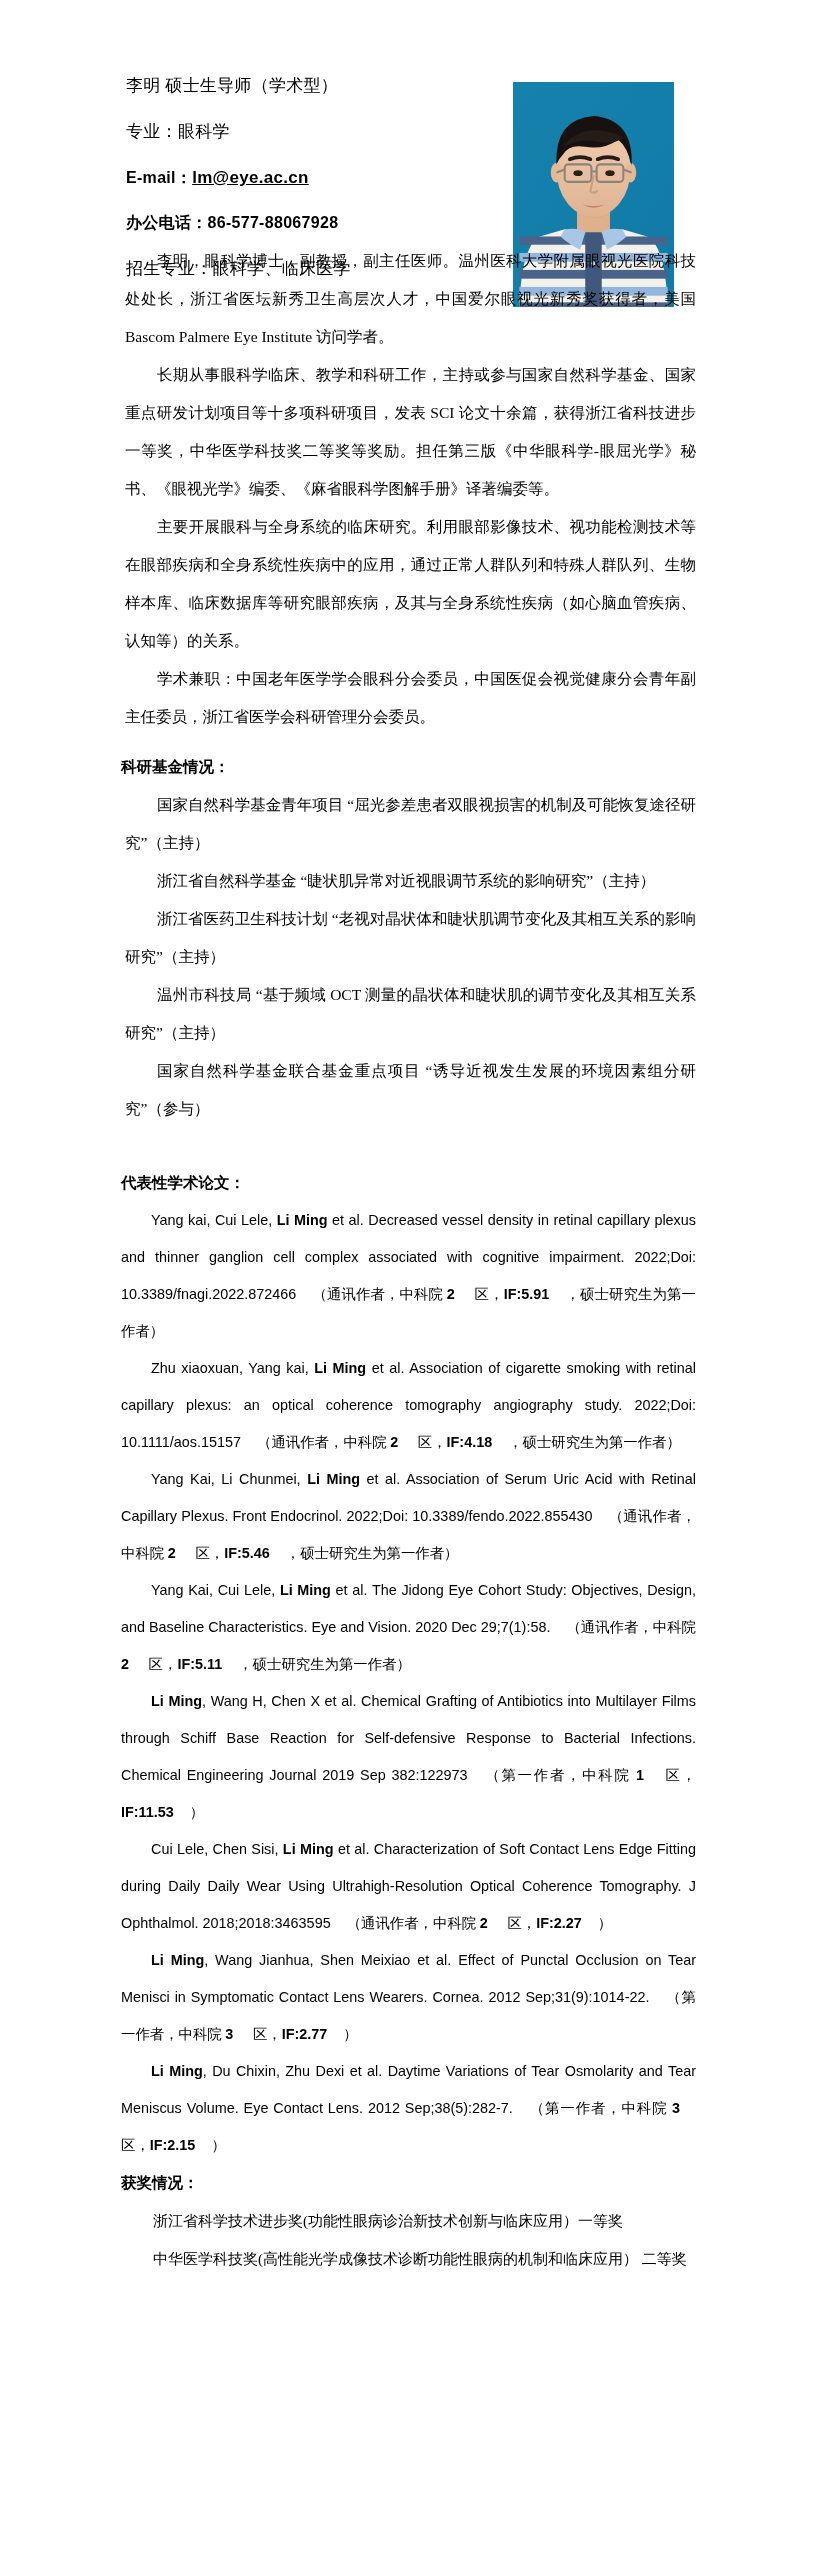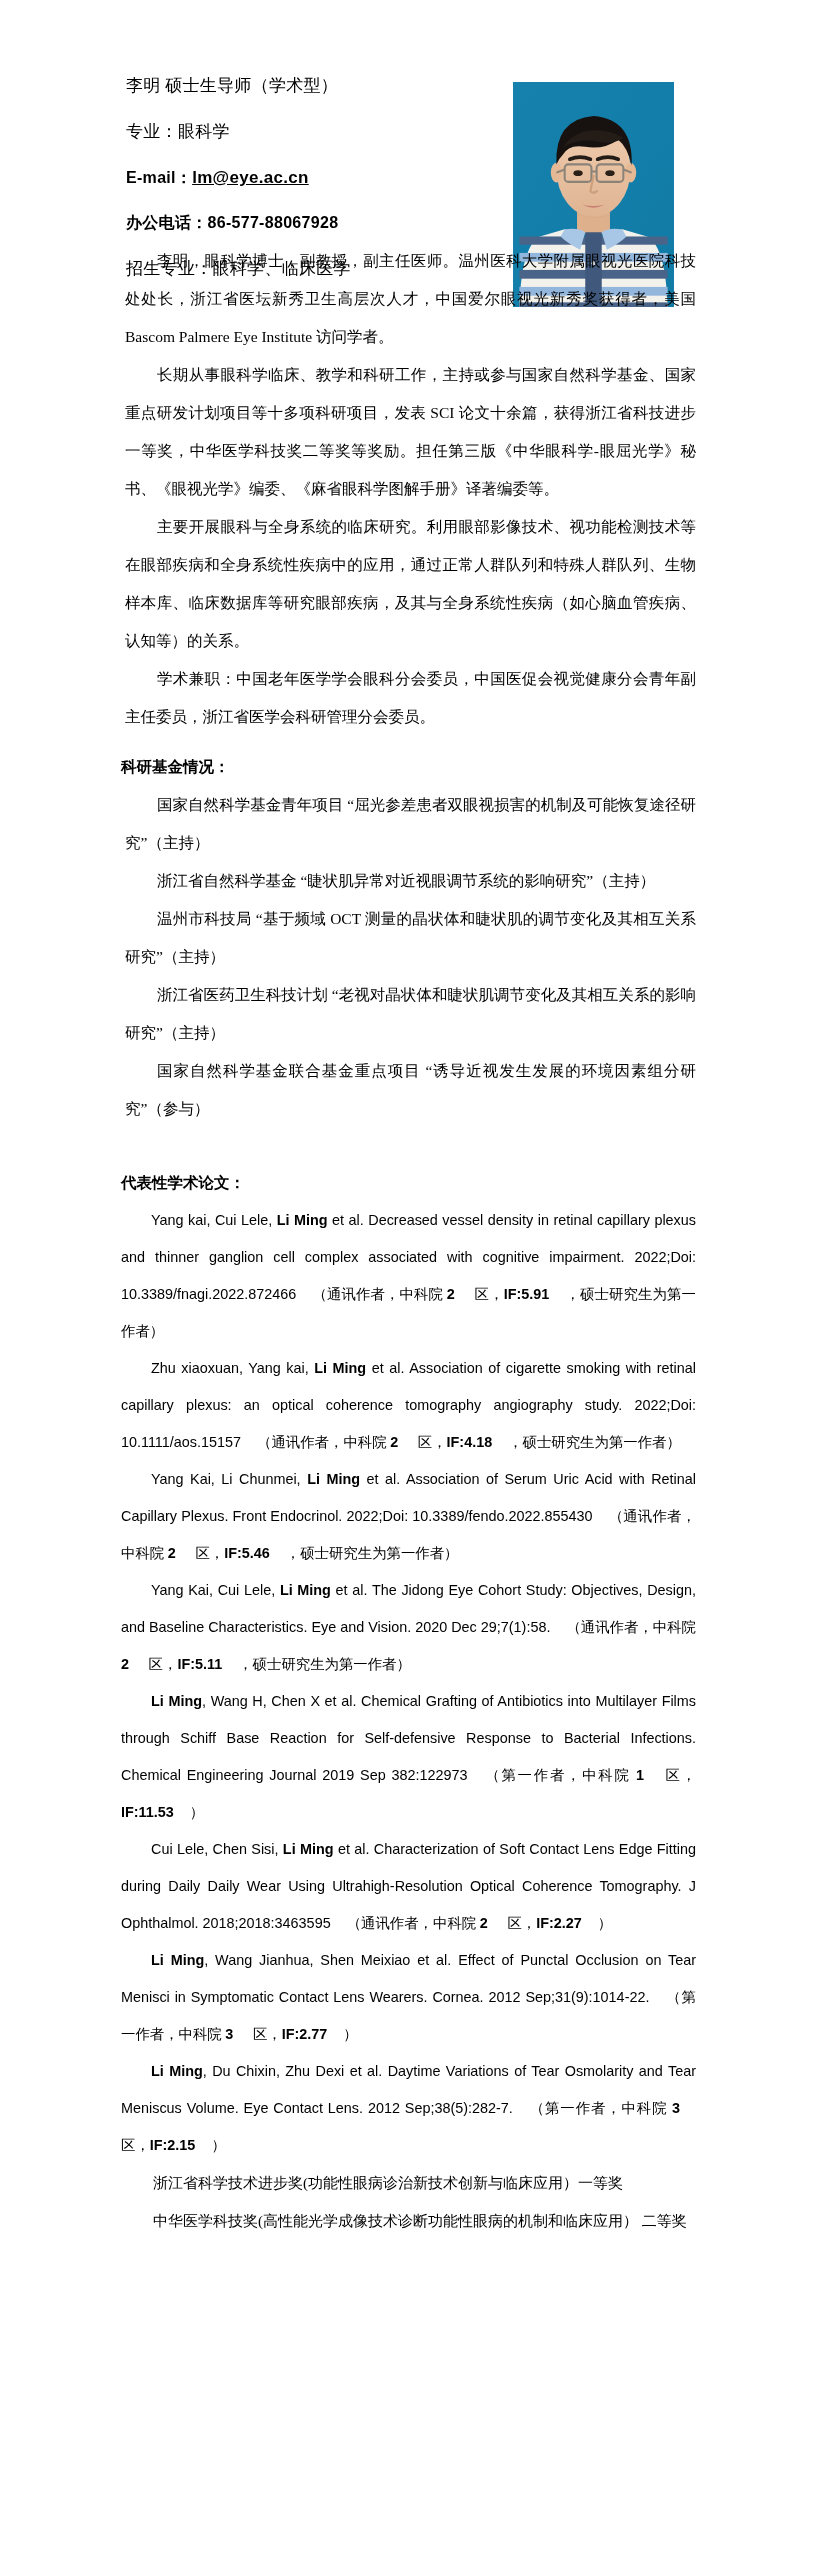--- a/index.html
+++ b/index.html
@@ -208,22 +208,22 @@
     <p class="para">李明，眼科学博士，副教授，副主任医师。温州医科大学附属眼视光医院科技处处长，浙江省医坛新秀卫生高层次人才，中国爱尔眼视光新秀奖获得者，美国 Bascom Palmere Eye Institute 访问学者。</p>
     <p class="para">长期从事眼科学临床、教学和科研工作，主持或参与国家自然科学基金、国家重点研发计划项目等十多项科研项目，发表 SCI 论文十余篇，获得浙江省科技进步一等奖，中华医学科技奖二等奖等奖励。担任第三版《中华眼科学-眼屈光学》秘书、《眼视光学》编委、《麻省眼科学图解手册》译著编委等。</p>
     <p class="para">主要开展眼科与全身系统的临床研究。利用眼部影像技术、视功能检测技术等在眼部疾病和全身系统性疾病中的应用，通过正常人群队列和特殊人群队列、生物样本库、临床数据库等研究眼部疾病，及其与全身系统性疾病（如心脑血管疾病、认知等）的关系。</p>
     <p class="para">学术兼职：中国老年医学学会眼科分会委员，中国医促会视觉健康分会青年副主任委员，浙江省医学会科研管理分会委员。</p>
 
     <div class="spacer-24"></div>
 
     <div class="sec-heading serif-bold">科研基金情况：</div>
     <p class="para">国家自然科学基金青年项目 “屈光参差患者双眼视损害的机制及可能恢复途径研究”（主持）</p>
     <p class="para">浙江省自然科学基金 “睫状肌异常对近视眼调节系统的影响研究”（主持）</p>
+    <p class="para">浙江省医药卫生科技计划 “老视对晶状体和睫状肌调节变化及其相互关系的影响研究”（主持）</p>
     <p class="para">温州市科技局 “基于频域 OCT 测量的晶状体和睫状肌的调节变化及其相互关系研究”（主持）</p>
-    <p class="para">浙江省医药卫生科技计划 “老视对晶状体和睫状肌调节变化及其相互关系的影响研究”（主持）</p>
     <p class="para">国家自然科学基金联合基金重点项目 “诱导近视发生发展的环境因素组分研究”（参与）</p>
 
     <div class="spacer-70"></div>
 
     <div class="sec-heading serif-bold">代表性学术论文：</div>
 
     <p class="pub">
       <span>Yang kai, Cui Lele, </span><b>Li Ming</b><span> et al. Decreased vessel density in retinal capillary plexus and thinner ganglion cell complex associated with cognitive impairment. 2022;Doi: 10.3389/fnagi.2022.872466</span><span class="cn">（通讯作者，中科院 </span><b>2</b><span class="cn"> 区，</span><b>IF:5.91</b><span class="cn">，硕士研究生为第一作者）</span>
     </p>
 
@@ -248,19 +248,20 @@
     </p>
 
     <p class="pub">
       <b>Li Ming</b><span>, Wang Jianhua, Shen Meixiao et al. Effect of Punctal Occlusion on Tear Menisci in Symptomatic Contact Lens Wearers. Cornea. 2012 Sep;31(9):1014-22.</span><span class="cn">（第一作者，中科院 </span><b>3</b><span class="cn"> 区，</span><b>IF:2.77</b><span class="cn">）</span>
     </p>
 
     <p class="pub">
       <b>Li Ming</b><span>, Du Chixin, Zhu Dexi et al. Daytime Variations of Tear Osmolarity and Tear Meniscus Volume. Eye Contact Lens. 2012 Sep;38(5):282-7.</span><span class="cn">（第一作者，中科院 </span><b>3</b><span class="cn"> 区，</span><b>IF:2.15</b><span class="cn">）</span>
     </p>
 
+    <div class="sec-heading serif-bold">获奖情况：</div>
 
     <p class="award">浙江省科学技术进步奖(功能性眼病诊治新技术创新与临床应用）一等奖</p>
     <p class="award">中华医学科技奖(高性能光学成像技术诊断功能性眼病的机制和临床应用） 二等奖</p>
 
   </div>
 </div>
 
 
 </body></html>

